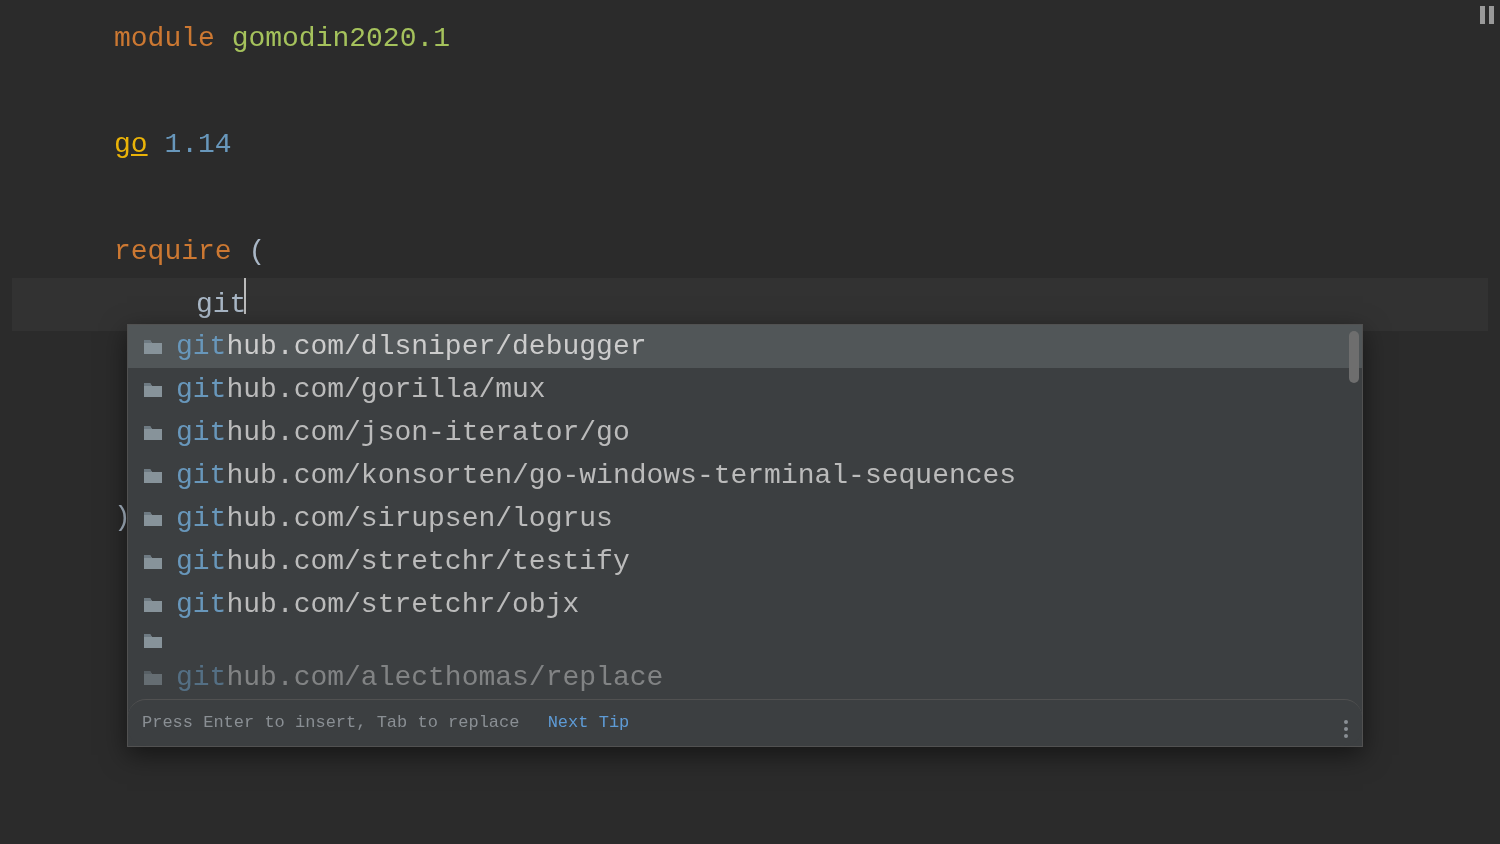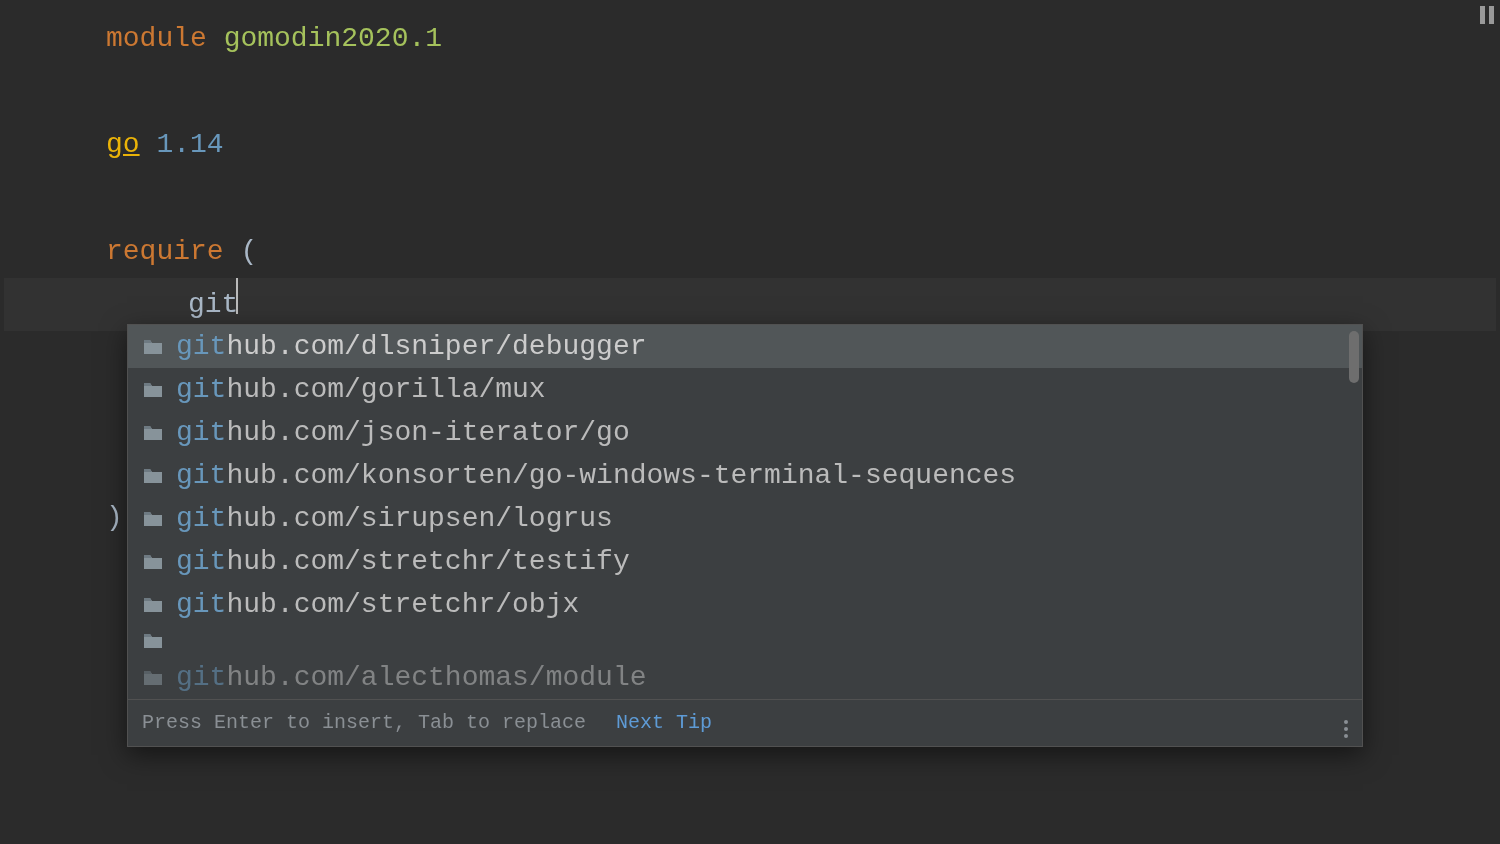--- a/index.html
+++ b/index.html
@@ -10,21 +10,21 @@
     body {
       background: #2b2b2b;
       font-family: 'Menlo', 'Consolas', 'Courier New', monospace;
       font-size: 28px;
       width: 1500px;
       height: 844px;
       overflow: hidden;
       position: relative;
     }
     .editor {
-      padding: 12px 4px;
+      padding: 12px 12px;
       line-height: 1.9;
       position: relative;
     }
     .line {
       padding-left: 102px;
       white-space: pre;
       color: #a9b7c6;
     }
     .line-indent {
       padding-left: 184px;
@@ -90,23 +90,24 @@
     .popup-row.selected .match { color: #6897bb; }
     .popup-row.selected .rest { color: #cccccc; }
     .popup-row.partial {
       opacity: 0.55;
     }
     .popup-footer {
       display: flex;
       align-items: center;
       justify-content: space-between;
       padding: 6px 14px 8px 14px;
-      font-size: 20px;
+      font-size: 17px;
       background: #3c3f41;
       border-top: 1px solid #515151;
+      border-radius: 18px;
     }
     .footer-left {
       color: #8a8f94;
     }
     .footer-link {
       color: #5e9bd6;
       margin-left: 18px;
       cursor: pointer;
     }
     .footer-right {
@@ -247,21 +248,21 @@
           </svg>
         </span>
       </div>
       <div class="popup-row partial">
         <span class="folder-icon">
           <svg width="22" height="18" viewBox="0 0 22 18">
             <path d="M2 2 L8 2 L10 5 L20 5 L20 16 L2 16 Z" fill="#87939a"></path>
             <path d="M2 2 L8 2 L10 5 L2 5 Z" fill="#6e7a82"></path>
           </svg>
         </span>
-        <span><span class="match">git</span><span class="rest">hub.com/alecthomas/module</span></span>
+        <span><span class="match">git</span><span class="rest">hub.com/alecthomas/replace</span></span>
       </div>
     </div>
   <div class="popup-scrollbar"></div>
   <div class="popup-footer">
     <div class="footer-left">
       <span>Press Enter to insert, Tab to replace</span>
       <span class="footer-link">Next Tip</span>
     </div>
     <div class="footer-right">
       <span class="footer-dots">

